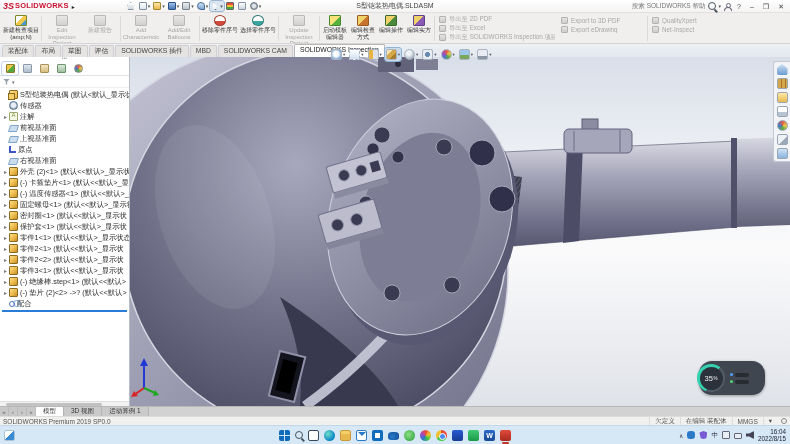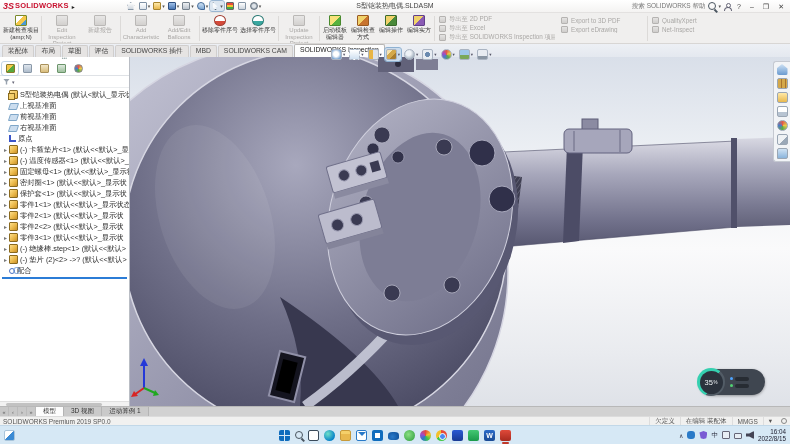--- a/index.html
+++ b/index.html
@@ -127,21 +127,21 @@
   .taskpane{position:absolute;right:0;top:4px;width:17px;padding:2px 0;background:#f2f4f7;border:1px solid #c5c9d1;border-right:none;border-radius:3px 0 0 3px;display:flex;flex-direction:column;align-items:center;gap:3px;z-index:21;}
   .tpic{width:11px;height:11px;border-radius:2px;border:1px solid #9aa6b4;}
   [data-name="solidworks-resources-icon"]{background:linear-gradient(#cfe2f4,#6a9ad0);clip-path:polygon(50% 0,100% 40%,100% 100%,0 100%,0 40%);border:none;}
   [data-name="design-library-icon"]{background:repeating-linear-gradient(90deg,#d4a84a 0 3px,#a8742e 3px 4px);}
   [data-name="file-explorer-icon"]{background:linear-gradient(#ffe9a8,#e8b84e);}
   [data-name="view-palette-icon"]{background:linear-gradient(#ffffff 60%,#b8c4d2 60%);}
   [data-name="appearances-scenes-icon"]{background:conic-gradient(#e05a4a,#e8c84a,#5aa84a,#4a7ac8,#e05a4a);border-radius:50%;}
   [data-name="custom-properties-icon"]{background:linear-gradient(135deg,#eef1f4 60%,#9aa8b8 60%);}
   [data-name="solidworks-forum-icon"]{background:linear-gradient(#cfe2f4,#8ab4dc);border-radius:2px 2px 2px 0;}
 
-  .zoomwidget{position:absolute;right:25px;bottom:11px;width:66px;height:26px;background:#3f4650;border-radius:13px;display:flex;align-items:center;z-index:22;box-shadow:0 1px 3px rgba(0,0,0,.35);}
+  .zoomwidget{position:absolute;right:25px;bottom:11px;width:66px;height:34px;background:#3f4650;border-radius:13px;display:flex;align-items:center;z-index:22;box-shadow:0 1px 3px rgba(0,0,0,.35);}
   .zcircle{width:28px;height:28px;margin-left:-2px;border-radius:50%;background:conic-gradient(from 200deg,#35d0b0 0 200deg,#525c66 200deg 360deg);display:flex;align-items:center;justify-content:center;flex:none;}
   .zinner{width:23px;height:23px;border-radius:50%;background:#2b323c;color:#eef2f5;display:flex;align-items:center;justify-content:center;font-size:7.5px;}
   .zinner .pct{font-size:4.5px;margin-left:.5px;}
   .zrows{display:flex;flex-direction:column;gap:3px;margin-left:5px;}
   .zrow{display:flex;align-items:center;gap:2px;}
   .zdot{width:3px;height:3px;border-radius:50%;}
   .zdot.b{background:#4da3ff;} .zdot.g{background:#52d273;}
   .zbar{width:14px;height:4px;background:#272c33;border-radius:2px;}
 
   .triad{position:absolute;left:0;bottom:8px;z-index:5;}
@@ -456,46 +456,61 @@
       </div>
       <div class="tree" data-name="feature-tree">
         <div class="trow" data-name="tree-root-item">
           <span class="arr"></span>
           <span class="ti" data-name="assembly-icon"></span>
           <span class="tlabel">S型铠装热电偶 (默认&lt;默认_显示状态-1&gt;</span>
         </div>
         <div>
 
 
-
+            <div class="trow" data-name="tree-item">
+              <span class="arr" data-name="expand-arrow-icon"></span>
+              <span class="ti" data-name="sensors-icon"></span>
+              <span class="tlabel">传感器</span>
+            </div>
+
+            <div class="trow" data-name="tree-item">
+              <span class="arr" data-name="expand-arrow-icon">▸</span>
+              <span class="ti" data-name="annotations-icon"></span>
+              <span class="tlabel">注解</span>
+            </div>
+
+            <div class="trow" data-name="tree-item">
+              <span class="arr" data-name="expand-arrow-icon"></span>
+              <span class="ti" data-name="plane-icon"></span>
+              <span class="tlabel">前视基准面</span>
+            </div>
 
             <div class="trow" data-name="tree-item">
               <span class="arr" data-name="expand-arrow-icon"></span>
               <span class="ti" data-name="plane-icon"></span>
               <span class="tlabel">上视基准面</span>
             </div>
 
             <div class="trow" data-name="tree-item">
               <span class="arr" data-name="expand-arrow-icon"></span>
-              <span class="ti" data-name="plane-icon"></span>
-              <span class="tlabel">前视基准面</span>
+              <span class="ti" data-name="origin-icon"></span>
+              <span class="tlabel">原点</span>
             </div>
 
             <div class="trow" data-name="tree-item">
               <span class="arr" data-name="expand-arrow-icon"></span>
               <span class="ti" data-name="plane-icon"></span>
               <span class="tlabel">右视基准面</span>
             </div>
 
             <div class="trow" data-name="tree-item">
-              <span class="arr" data-name="expand-arrow-icon"></span>
-              <span class="ti" data-name="origin-icon"></span>
-              <span class="tlabel">原点</span>
-            </div>
-
+              <span class="arr" data-name="expand-arrow-icon">▸</span>
+              <span class="ti" data-name="part-icon"></span>
+              <span class="tlabel">外壳 (2)&lt;1&gt; (默认&lt;&lt;默认&gt;_显示状</span>
+            </div>
 
             <div class="trow" data-name="tree-item">
               <span class="arr" data-name="expand-arrow-icon">▸</span>
               <span class="ti" data-name="part-icon"></span>
               <span class="tlabel">(-) 卡箍垫片&lt;1&gt; (默认&lt;&lt;默认&gt;_显</span>
             </div>
 
 
             <div class="trow" data-name="tree-item">
               <span class="arr" data-name="expand-arrow-icon">▸</span>

